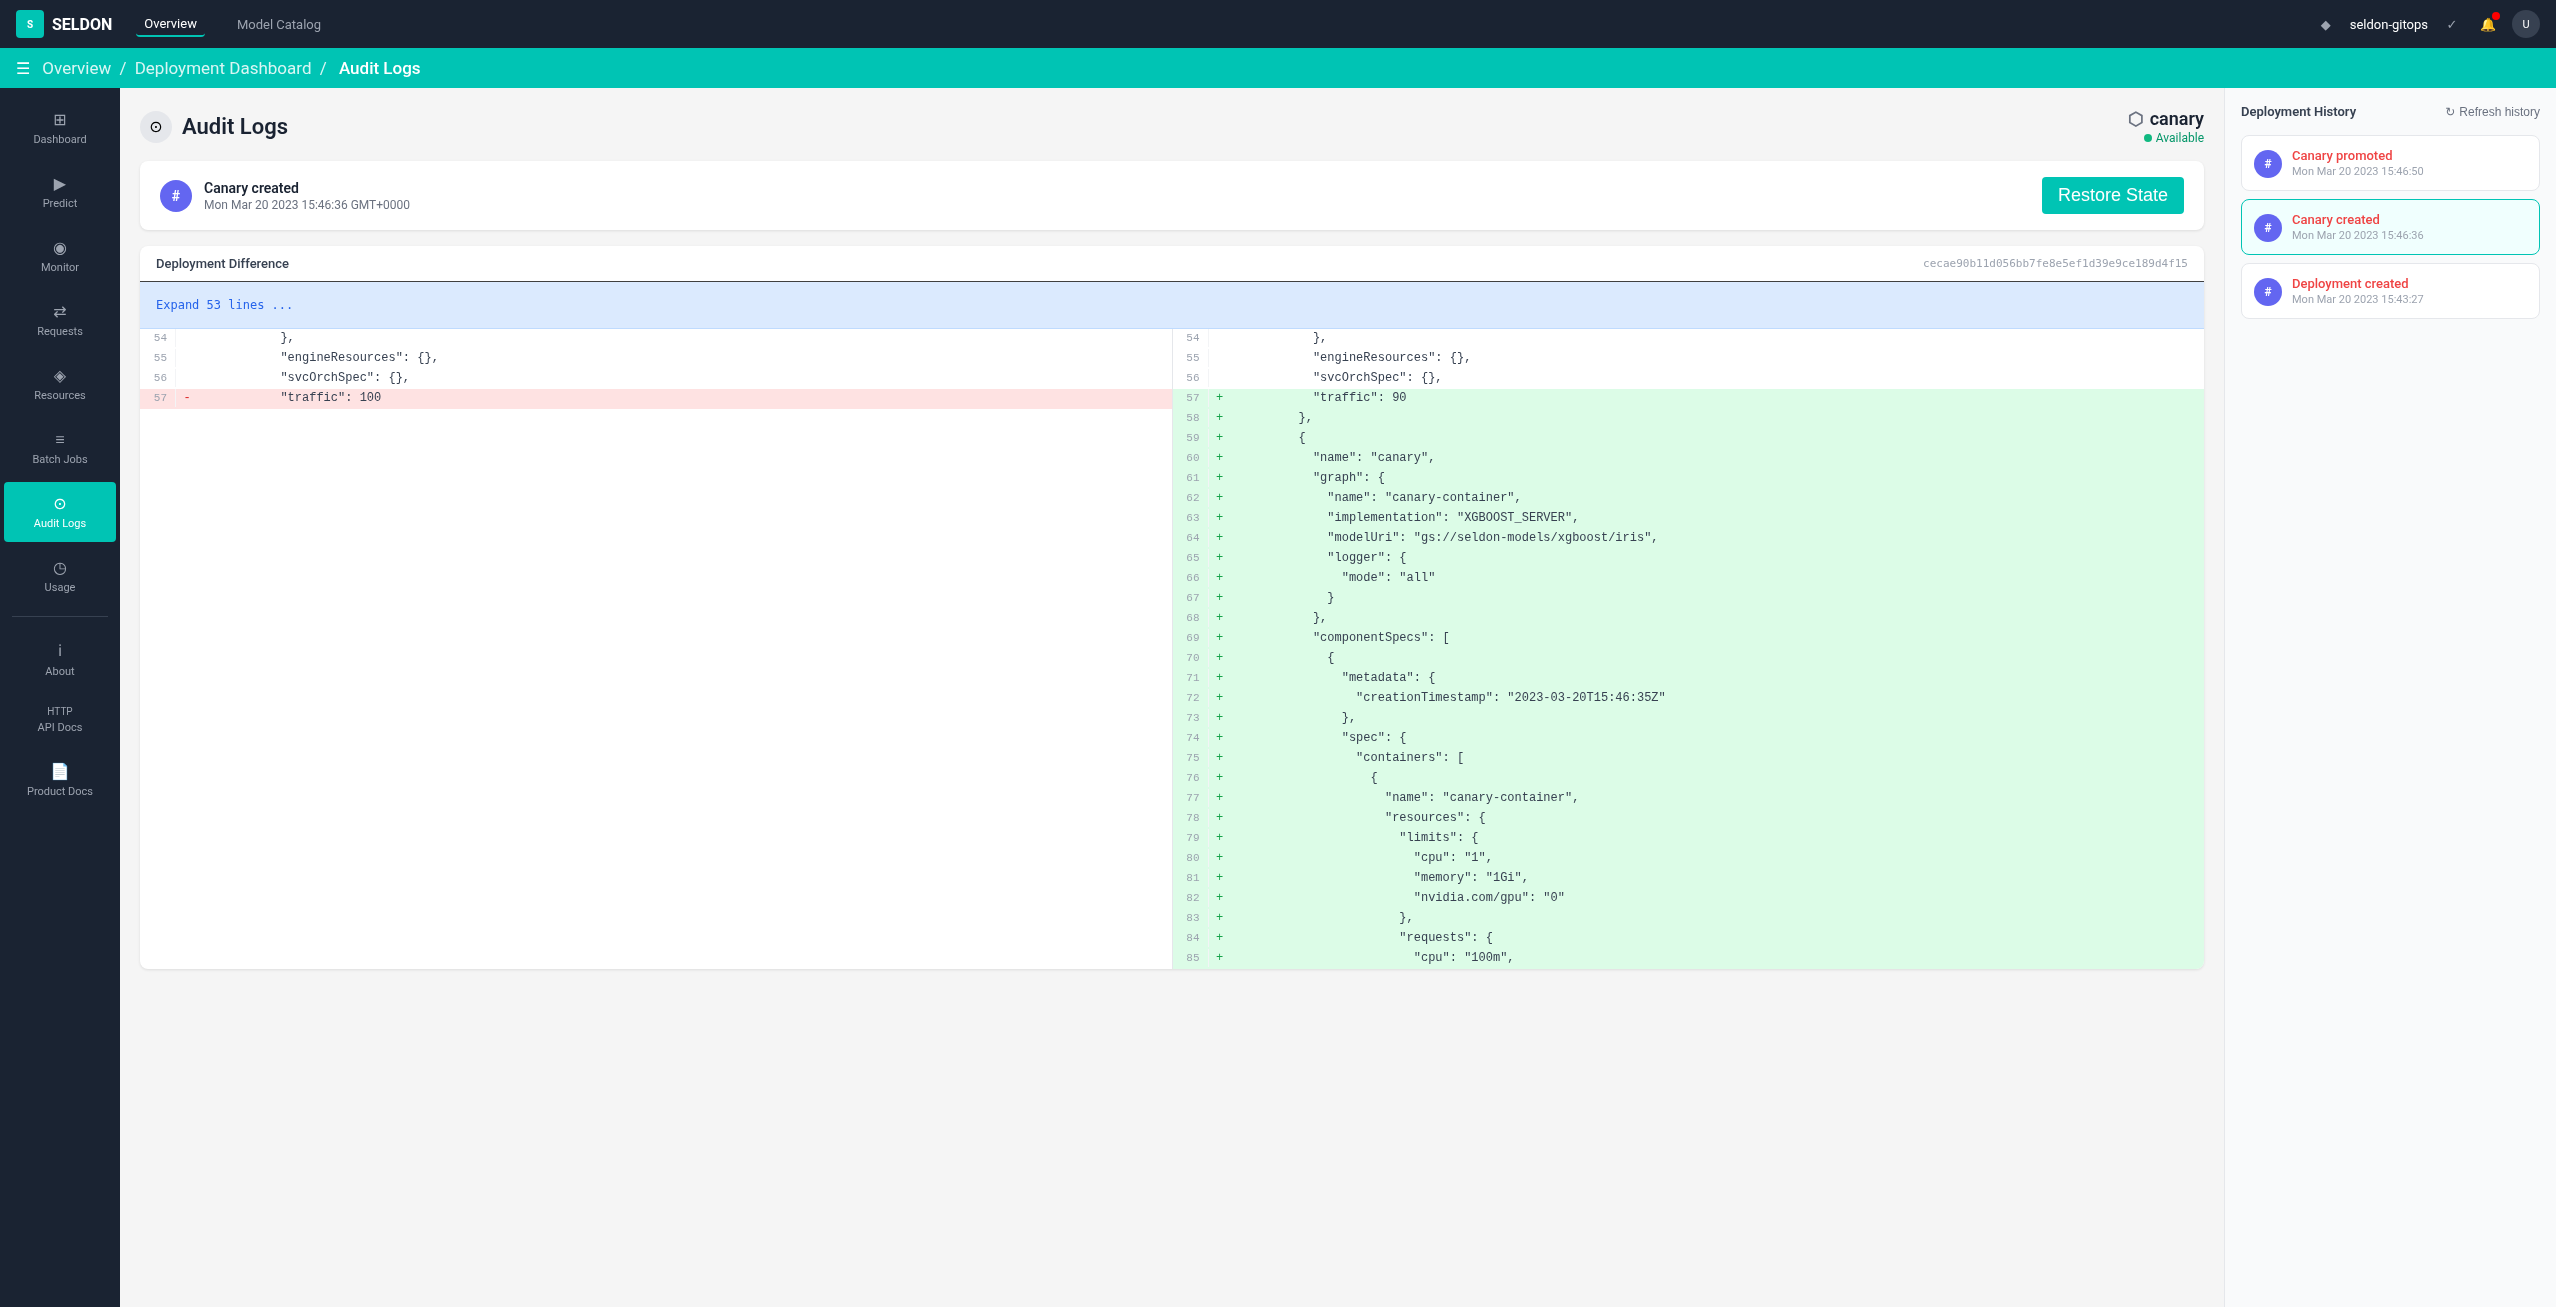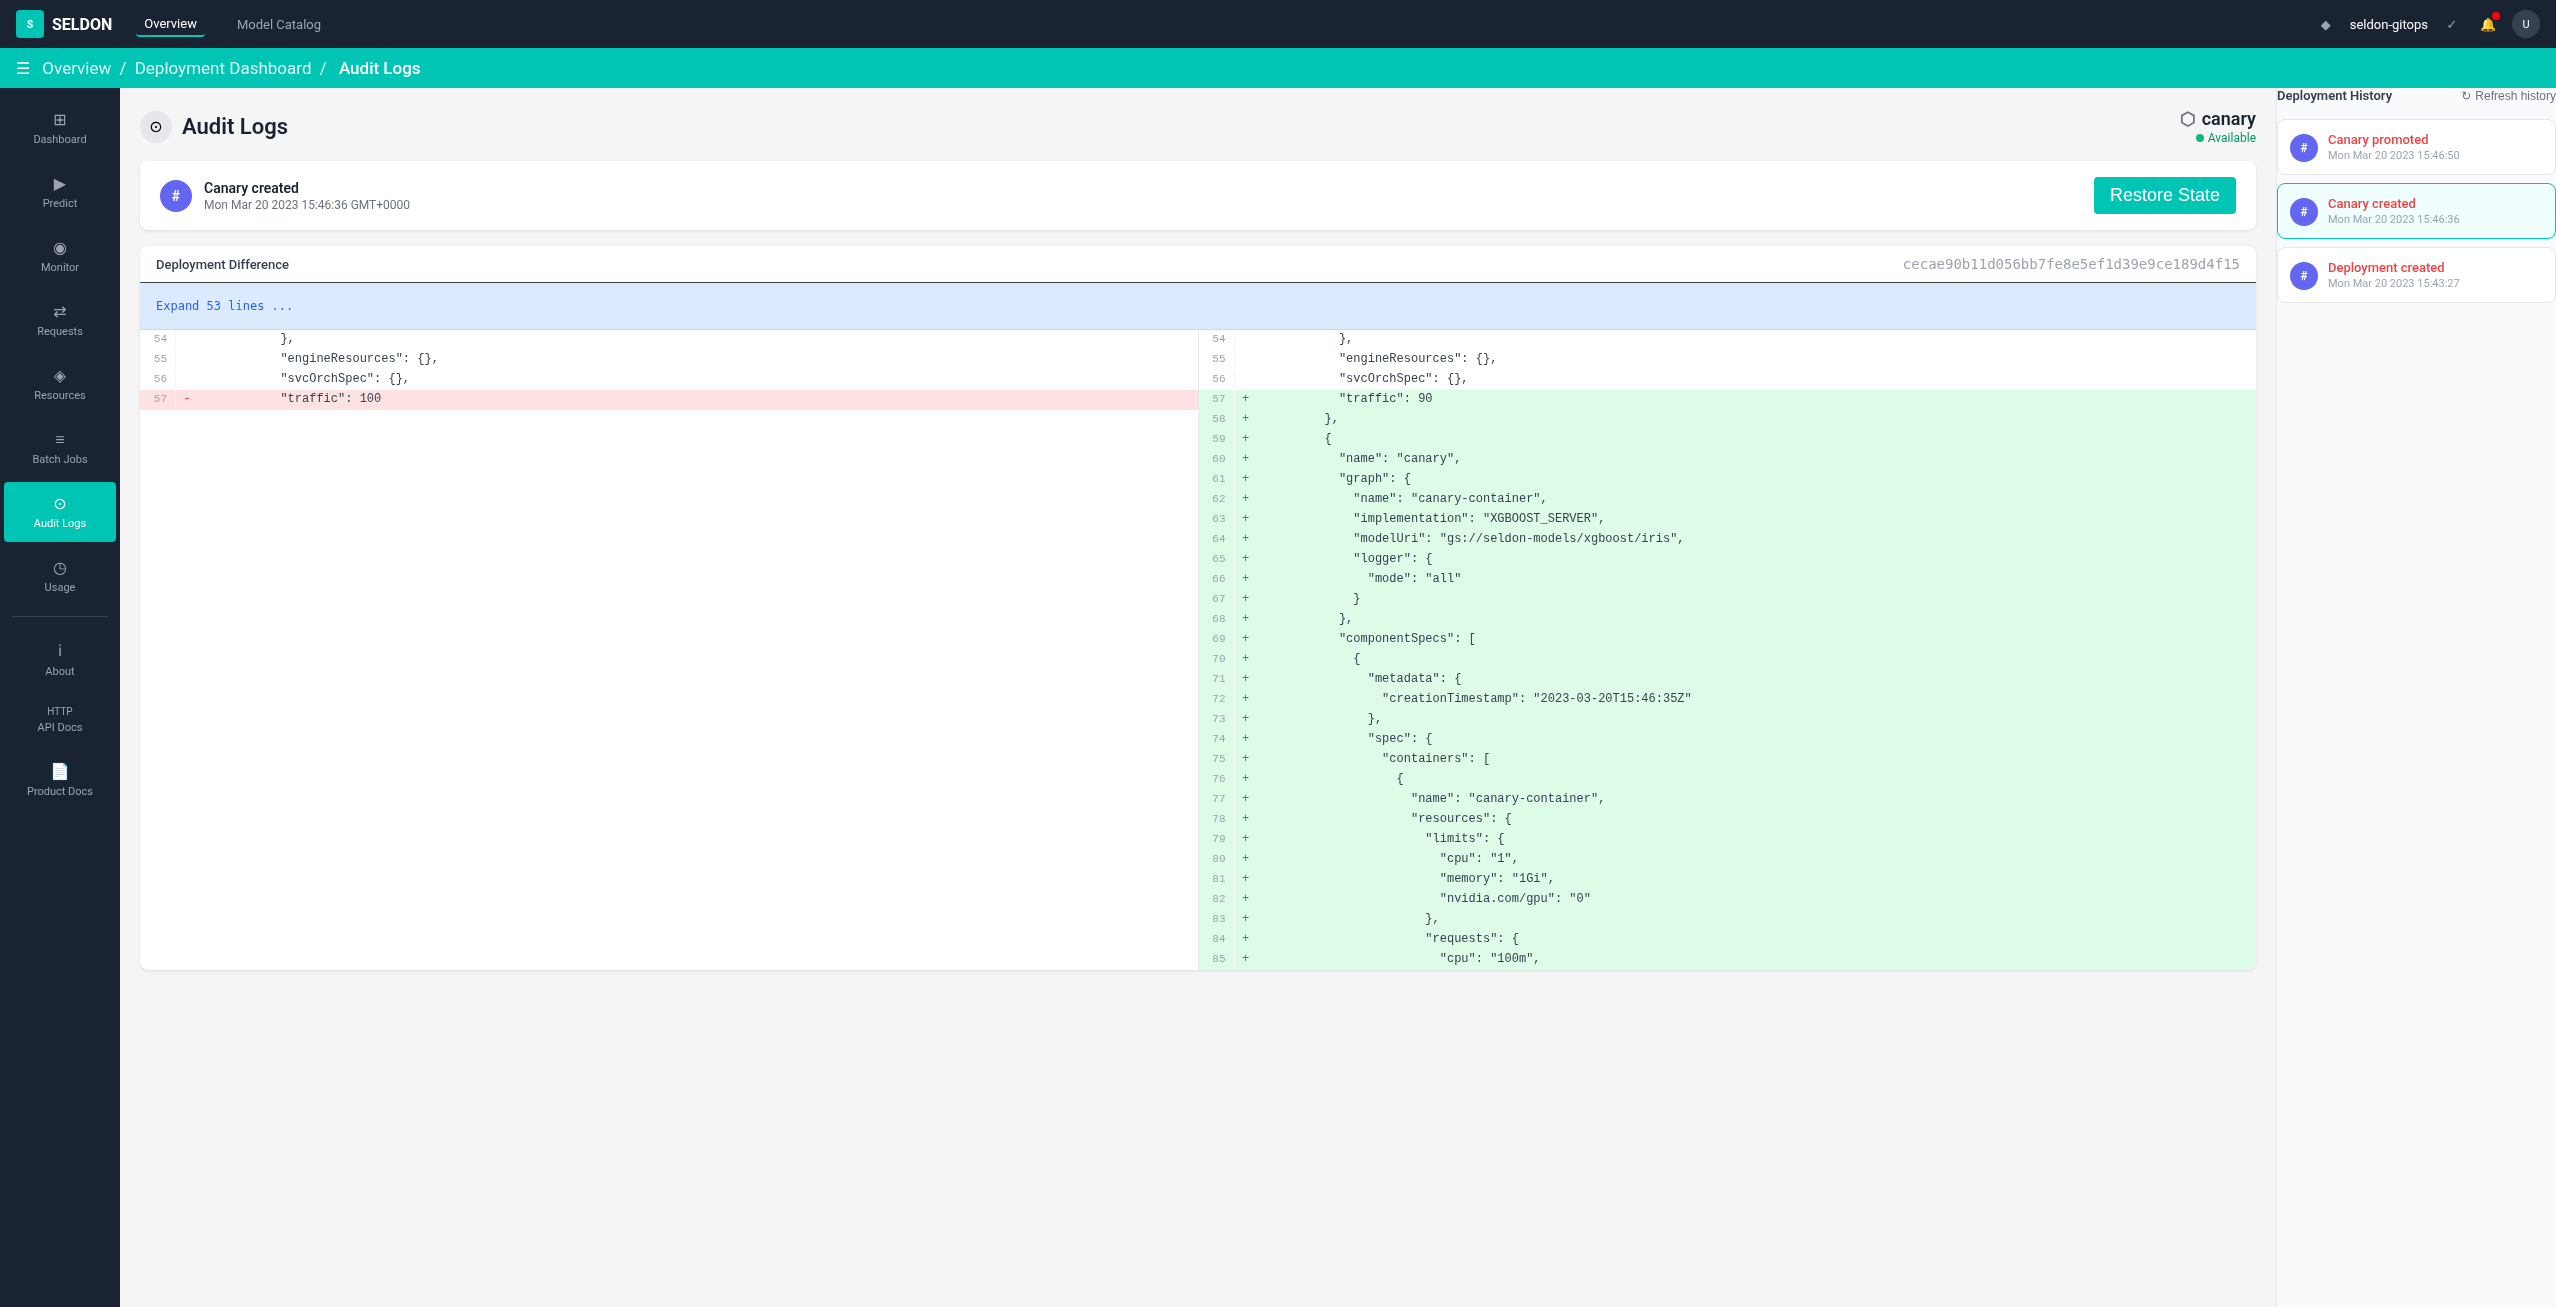--- a/index.html
+++ b/index.html
@@ -133,21 +133,21 @@
     }
     .diff-header {
       display: flex;
       align-items: center;
       justify-content: space-between;
       padding: 10px 16px;
       border-bottom: 1px solid #404040;
       font-size: 13px;
     }
     .diff-title { font-weight: 500; color: #374151; }
-    .diff-hash { font-size: 14px; color: #9ca3af; font-family: monospace; }
+    .diff-hash { font-size: 11px; color: #9ca3af; font-family: monospace; }
     .expand-line {
       background: #dbeafe;
       padding: 16px 16px;
       font-size: 12px;
       color: #2563eb;
       cursor: pointer;
       font-family: monospace;
       border-bottom: 1px solid #bfdbfe;
     }
     .diff-content { display: flex; }
@@ -182,23 +182,24 @@
       text-align: center;
       color: #6b7280;
       font-size: 12px;
     }
     .line-marker.minus { color: #dc2626; }
     .line-marker.plus { color: #16a34a; }
     .line-content { flex: 1; padding-right: 8px; white-space: pre; overflow: hidden; color: #374151; }
 
     
     .right-panel {
-      width: 280px;
+      width: 332px;
       background: #f9fafb;
       border-left: 1px solid #e5e7eb;
+      padding: 16px;
       overflow-y: auto;
       flex-shrink: 0;
     }
     .history-header {
       display: flex;
       align-items: center;
       justify-content: space-between;
       margin-bottom: 16px;
     }
     .history-title { font-size: 13px; font-weight: 600; color: #374151; }

